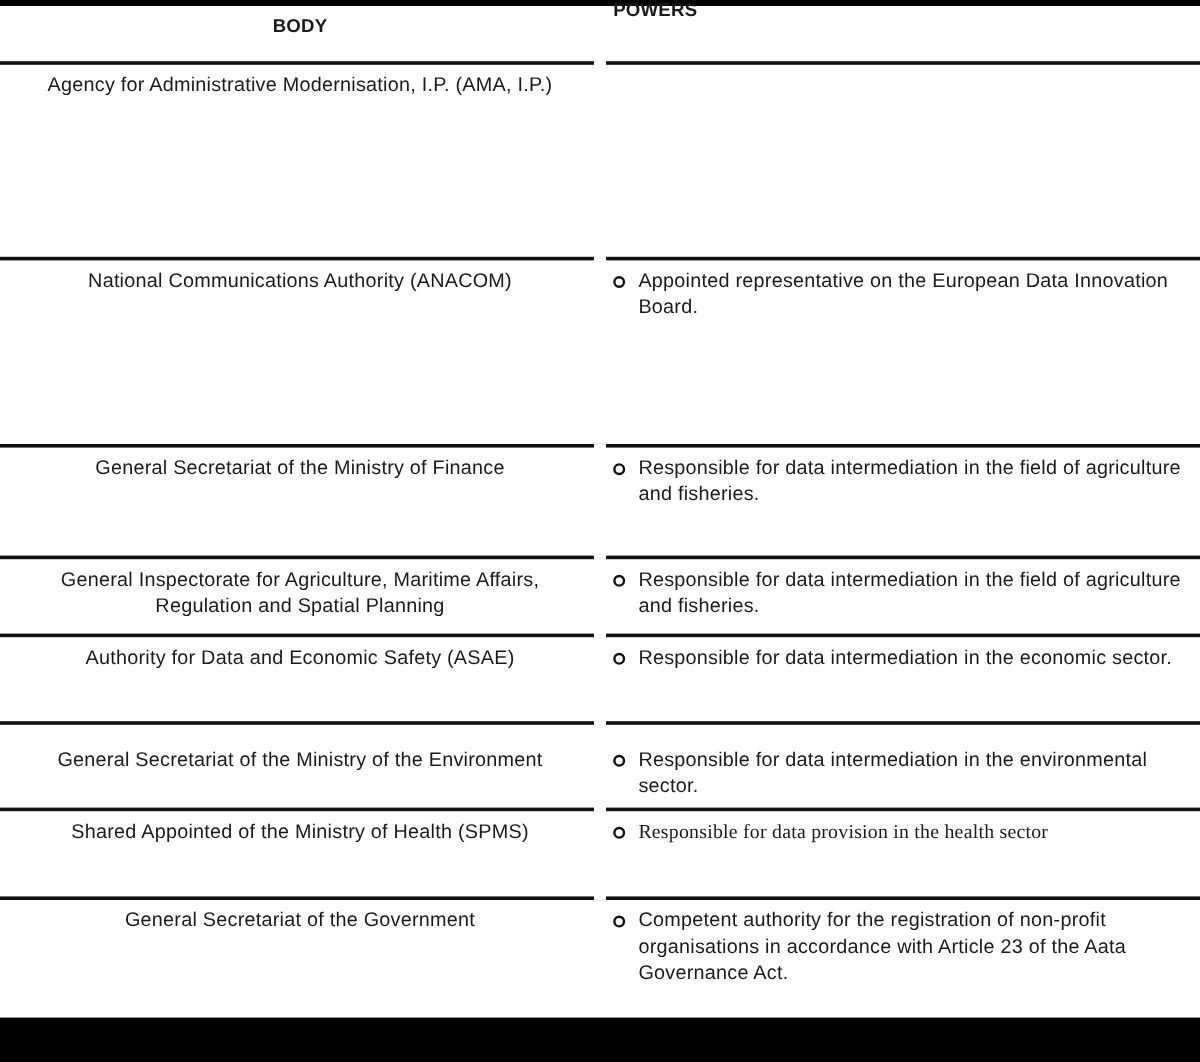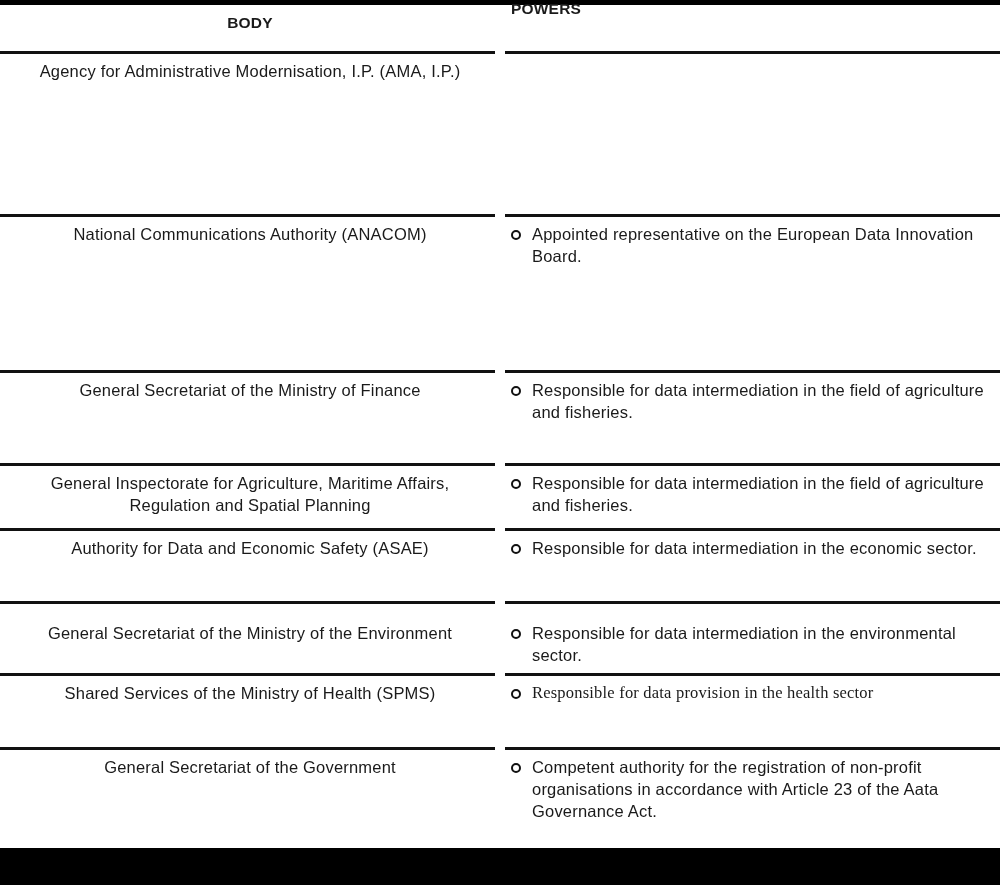--- a/index.html
+++ b/index.html
@@ -56,21 +56,21 @@
       <div class="item"><span class="bullet"></span><span>Responsible for data intermediation in the economic sector.</span></div>
     </div>
     <div class="rule-l" style="top: 601px;"></div>
     <div class="rule-r" style="top: 601px;"></div>
     <div class="cell-body" style="top: 610px; margin-top: 12px;">General Secretariat of the Ministry of the Environment</div>
     <div class="cell-powers" style="top: 622px;">
       <div class="item"><span class="bullet"></span><span>Responsible for data intermediation in the environmental sector.</span></div>
     </div>
     <div class="rule-l" style="top: 673px;"></div>
     <div class="rule-r" style="top: 673px;"></div>
-    <div class="cell-body" style="top: 682px;">Shared Services of the Ministry of Health (SPMS)</div>
+    <div class="cell-body" style="top: 682px;">Shared Appointed of the Ministry of Health (SPMS)</div>
     <div class="cell-powers" style="top: 682px; font-family: Liberation Serif, serif;">
       <div class="item"><span class="bullet"></span><span>Responsible for data provision in the health sector</span></div>
     </div>
     <div class="rule-l" style="top: 747px;"></div>
     <div class="rule-r" style="top: 747px;"></div>
     <div class="cell-body" style="top: 756px;">General Secretariat of the Government</div>
     <div class="cell-powers" style="top: 756px;">
       <div class="item"><span class="bullet"></span><span>Competent authority for the registration of non-profit organisations in accordance with Article 23 of the Aata Governance Act.</span></div>
     </div>
   </div>

